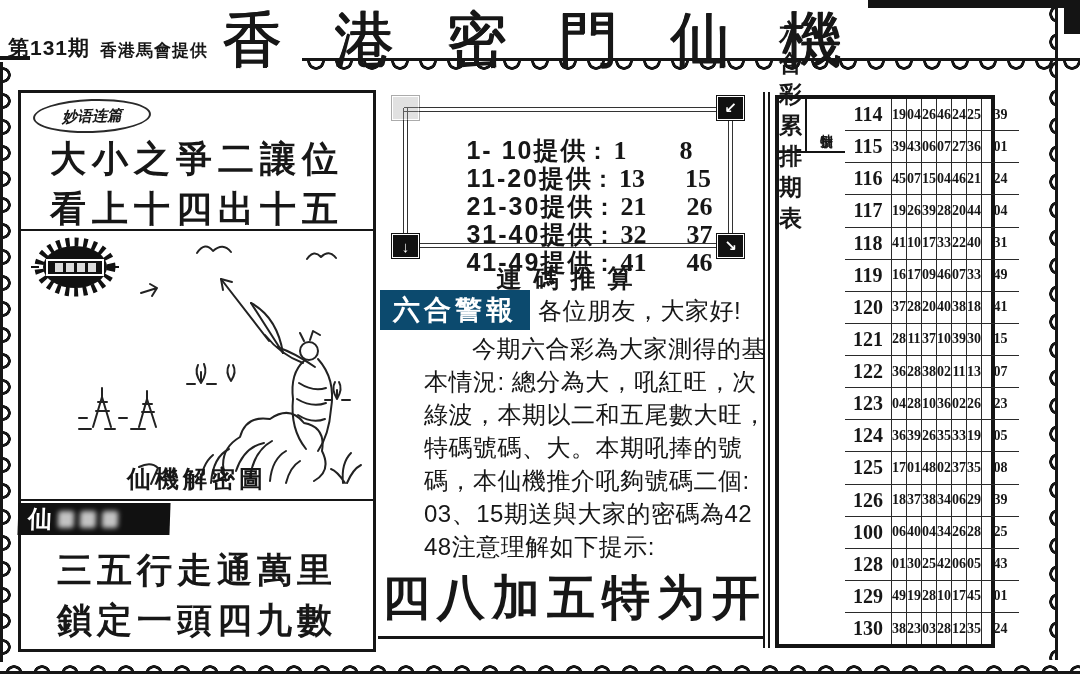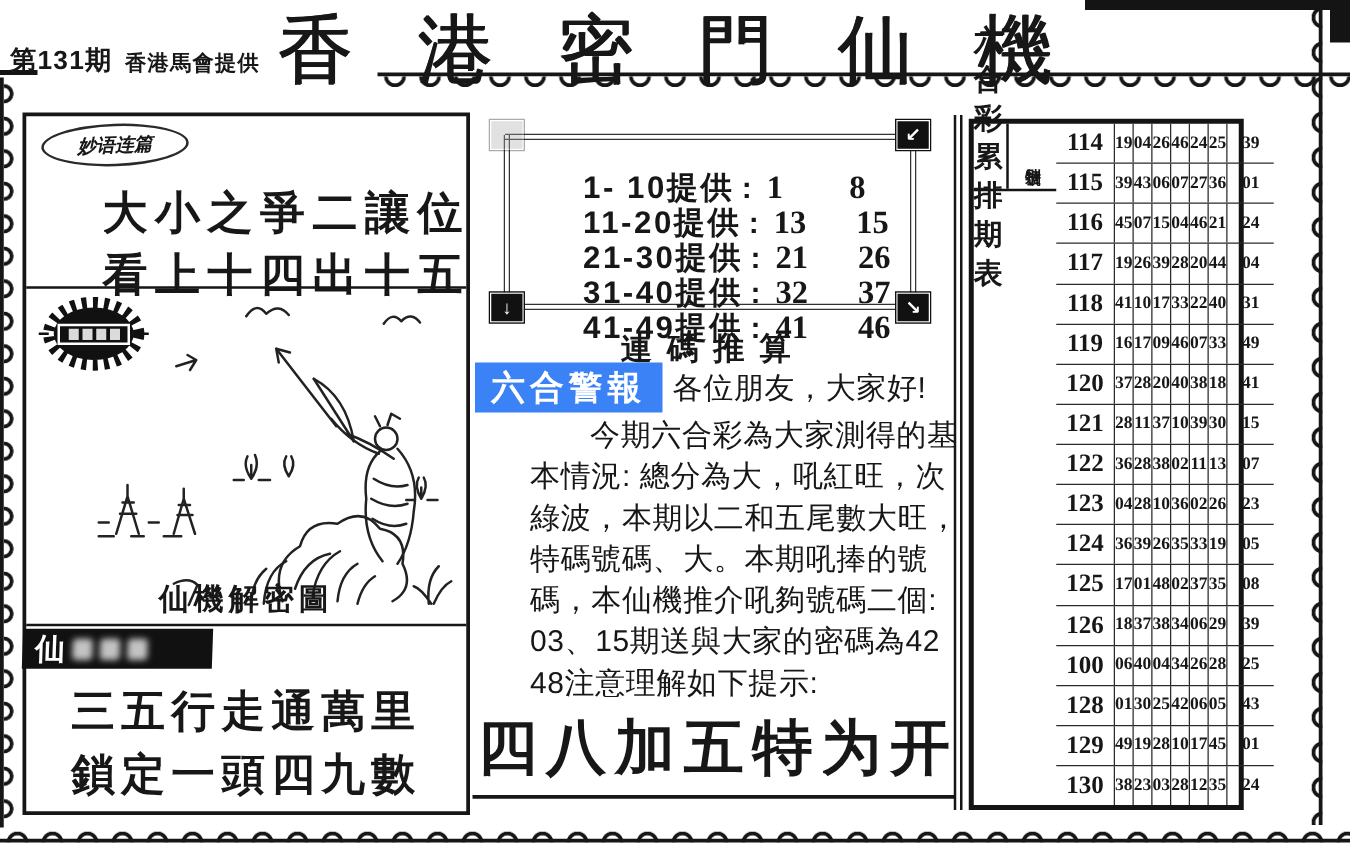--- a/index.html
+++ b/index.html
@@ -58,21 +58,21 @@
     position:absolute; left:18px; top:90px; width:358px; height:562px;
     border:3px solid #161616; background:#fff;
   }
   .lp-top { position:relative; height:138px; border-bottom:2px solid #161616; }
   .badge {
     position:absolute; left:12px; top:6px; width:118px; height:34px;
     border:2px solid #2a2a2a; border-radius:50%;
     display:flex; align-items:center; justify-content:center;
     font-size:15px; font-weight:bold; font-style:italic; transform:rotate(-2deg);
   }
-  .verse-top { position:absolute; left:0; top:52px; width:100%; text-align:center;margin-left:32px; }
+  .verse-top { position:absolute; left:0; top:41px; width:100%; text-align:center; }
   .verse-top div { font-size:36px; font-weight:800; letter-spacing:6px; line-height:50px; }
   .lp-mid { position:relative; height:270px; border-bottom:2px solid #161616; }
   .seal { position:absolute; left:8px; top:6px; width:92px; height:60px; z-index:3; }
   .seal svg { display:block; }
   .seal-box {
     position:absolute; left:17px; top:22px; width:58px; height:17px;
     border:2px solid #fff; display:flex; gap:3px; align-items:center; justify-content:center;
   }
   .seal-ch { width:8px; height:9px; background:#fff; opacity:.85; filter:blur(.6px); }
   .illus { position:absolute; left:0; top:0; width:100%; height:100%; }
@@ -118,21 +118,21 @@
   .prov-label { font-size:25px; font-weight:900; letter-spacing:2px; }
   .prov-colon { font-size:24px; font-weight:900; margin-left:6px; }
   .prov-a { display:inline-block; width:66px; margin-left:12px; font-family:"Liberation Serif","DejaVu Serif",serif; font-size:26px; font-weight:600; }
   .prov-b { font-family:"Liberation Serif","DejaVu Serif",serif; font-size:26px; font-weight:600; }
   .prov-caption {
     position:absolute; left:0; top:170px; width:100%; text-align:center;
     font-size:25px; font-weight:900; letter-spacing:12px;
   }
   .alert { position:absolute; left:2px; top:198px; width:378px; }
   .alert-banner {
-    float:left; width:150px; height:40px; background:#3b82f6; color:#fff;
+    float:left; width:150px; height:40px; background:#0c4a6e; color:#fff;
     display:flex; align-items:center; justify-content:center;
     font-size:27px; font-weight:900; letter-spacing:4px; margin-right:8px; margin-bottom:2px;
   }
   .alert-line { font-size:24px; line-height:33px; font-weight:400; letter-spacing:0.5px; white-space:nowrap;padding-left:44px; }
   .alert-line.first { line-height:42px; }
   .alert-line.indent { text-indent:2em; }
   .big-text {
     position:absolute; left:4px; top:474px; width:378px;
     font-family:"Liberation Serif","DejaVu Serif",serif;
     font-size:48px; font-weight:600; letter-spacing:7px; white-space:nowrap;

